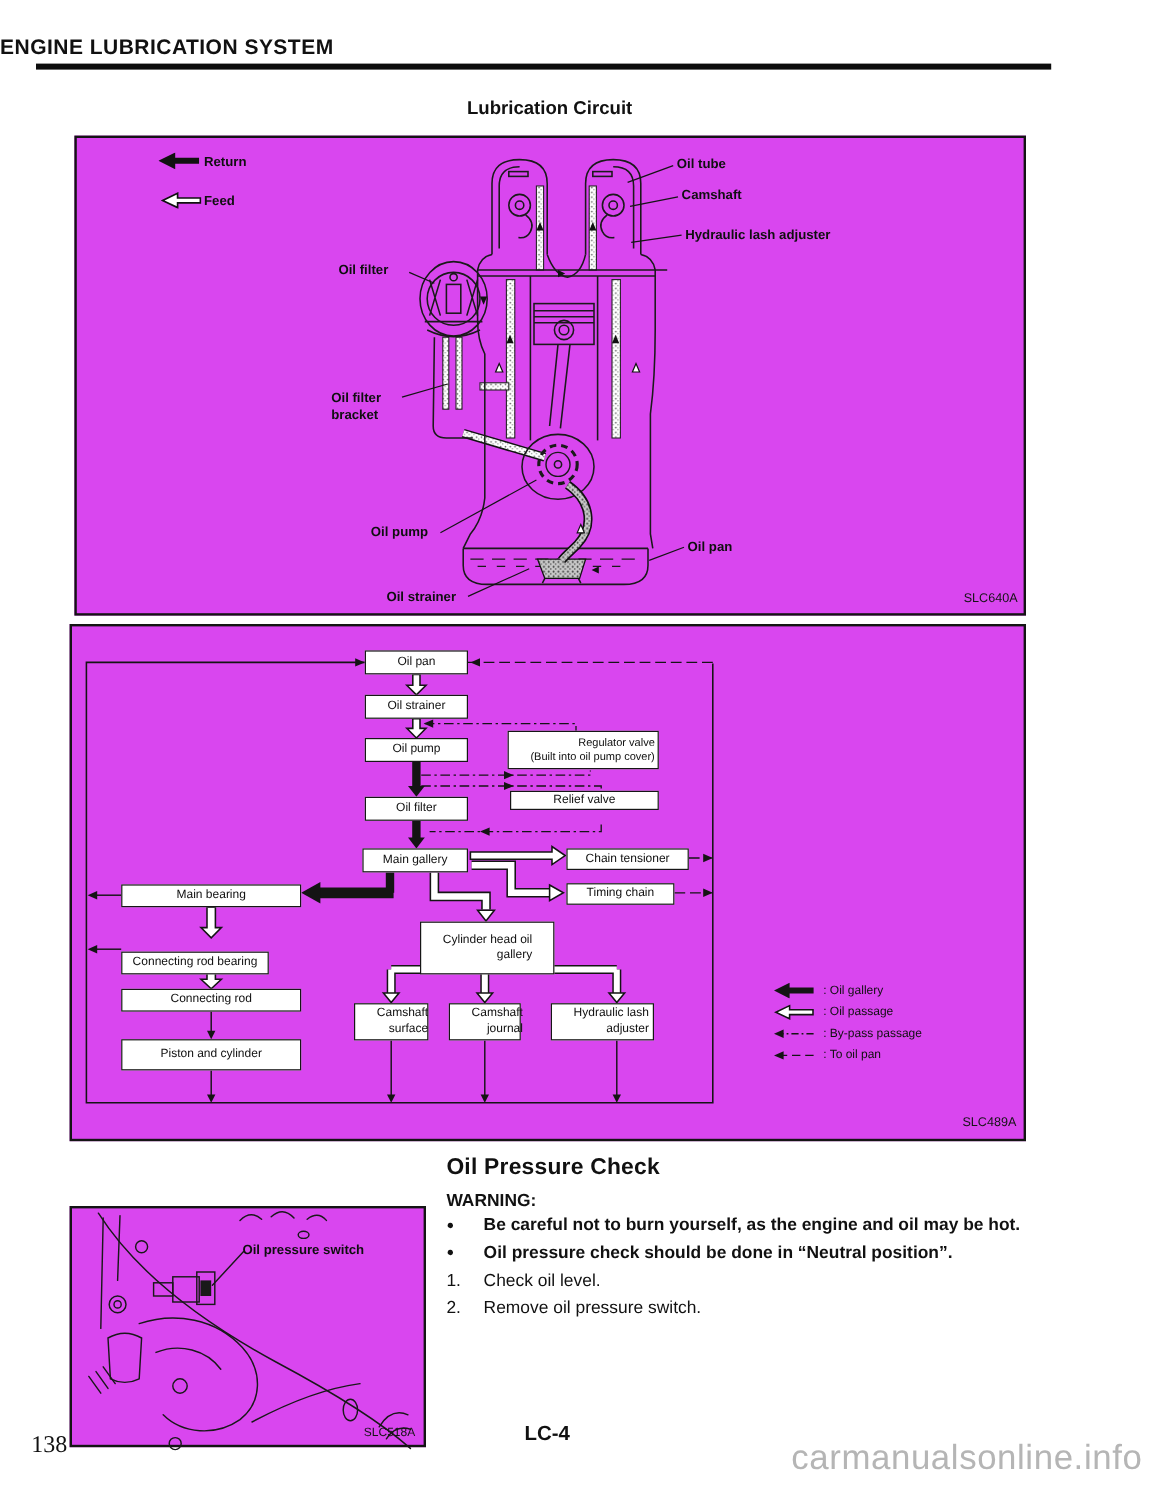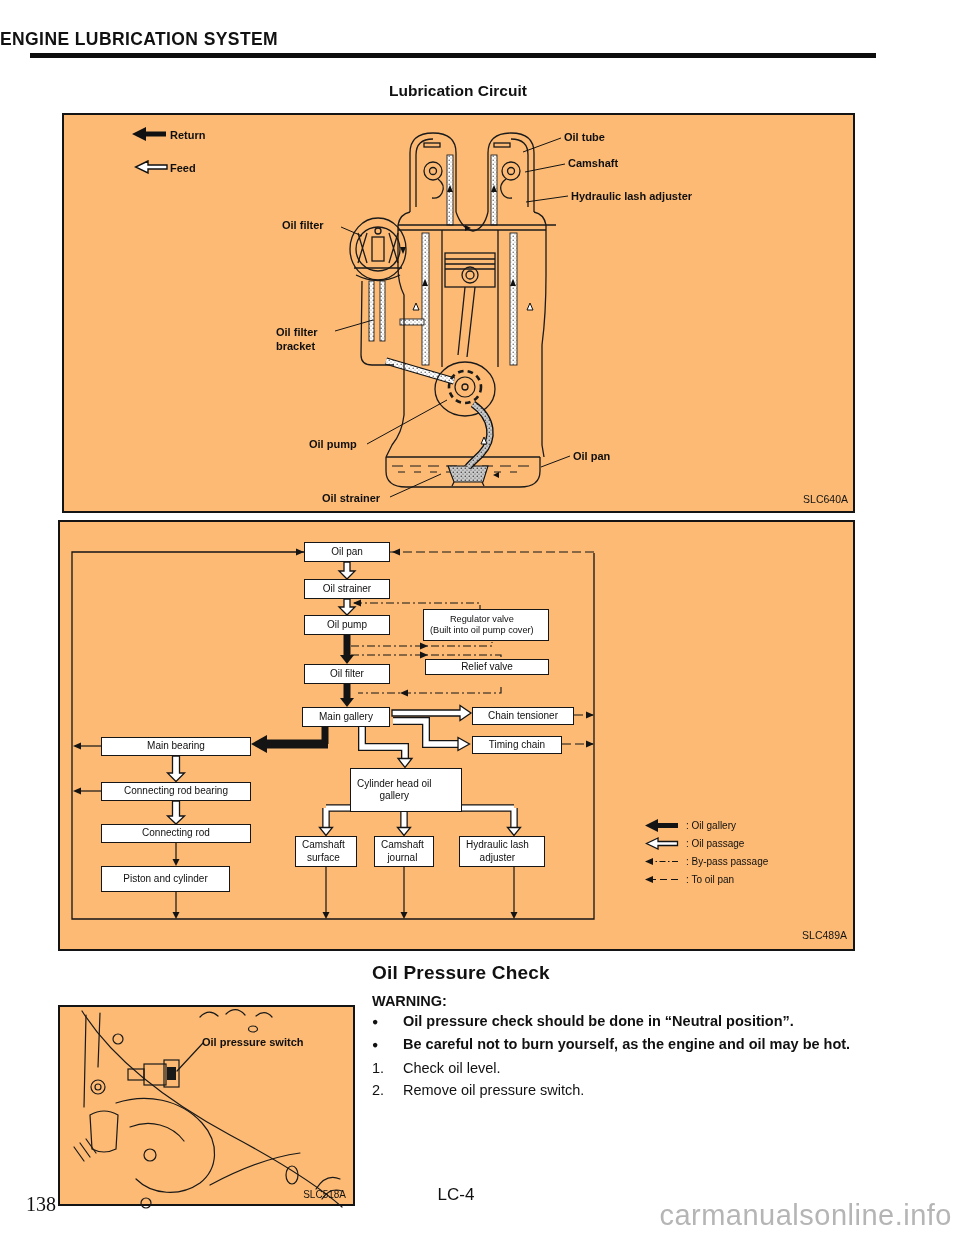--- a/index.html
+++ b/index.html
@@ -1,43 +1,43 @@
 <!DOCTYPE html>
 <html><head>
 <meta charset="utf-8">
 <style>
   html,body{margin:0;padding:0;background:#e8e8e8}
   #page{position:relative;width:960px;height:1242px;background:#ffffff;
         font-family:"Liberation Sans",sans-serif;color:#111;overflow:hidden}
   .abs{position:absolute}
-  .box{position:absolute;border:2px solid #141414;background:#fdba74;box-sizing:border-box}
+  .box{position:absolute;border:2px solid #141414;background:#d946ef;box-sizing:border-box}
   .h-title{position:absolute;top:29px;left:0;width:912px;text-align:left;
            font-size:17.5px;font-weight:700;letter-spacing:.4px}
   .h-rule{position:absolute;left:30px;top:53px;width:846px;height:5px;background:#0d0d0d}
   .s-title{position:absolute;top:82px;left:60px;width:796px;text-align:center;
            font-size:15.5px;font-weight:700}
   .dlabel{position:absolute;font-size:11px;font-weight:700;color:#0f0f0f;
           line-height:1.3;white-space:pre-line}
   .figcode{position:absolute;font-size:10.5px;color:#141414}
   .fnode{position:absolute;border:1.4px solid #161616;background:#fff;box-sizing:border-box;
          display:flex;align-items:center;justify-content:center;text-align:center;
          font-size:10px;line-height:1.25;white-space:pre-line;color:#0f0f0f}
-  .fnode.la{justify-content:flex-start;text-align:center;padding-left:6px}
+  .fnode.la{justify-content:flex-start;text-align:right;padding-left:18px}
   .fnode.sm{font-size:9.2px}
   .legrow{position:absolute;display:flex;align-items:center;gap:7px;font-size:10px;color:#0f0f0f}
   .txtcol{position:absolute;left:372px;top:962px;width:548px}
   .pc-head{font-size:19px;font-weight:700;letter-spacing:.2px}
   .pc-warn{margin-top:9px;font-size:14.5px;font-weight:800}
   .warn-item{display:flex;font-size:14.5px;font-weight:700;line-height:20px;margin-top:2px}
   .warn-bullet{width:31px;flex:none}
   .warn-bullet::before{content:"●";font-size:10.5px;position:relative;top:-1px}
   .step{display:flex;font-size:14.5px;font-weight:400;line-height:21.5px}
   .step-num{width:31px;flex:none}
   .lc{position:absolute;top:1185px;left:0;width:912px;text-align:center;
-      font-size:17px;font-weight:400}
+      font-size:17px;font-weight:700}
   .pnum{position:absolute;left:26px;top:1193px;font-family:"Liberation Serif",serif;font-size:20px}
   .wmark{position:absolute;right:8px;top:1199px;font-size:29px;color:#b5b5b5;letter-spacing:.5px}
   svg{display:block}
 </style>
 </head>
 <body>
 
 <div id="page">
 
   <div class="h-title">ENGINE LUBRICATION SYSTEM</div>
@@ -240,23 +240,23 @@
     <div class="fnode" style="left:244px;top:57px;width:86px;height:20px">Oil strainer</div>
     <div class="fnode" style="left:244px;top:93px;width:86px;height:20px">Oil pump</div>
     <div class="fnode la sm" style="left:363px;top:87px;width:126px;height:32px">Regulator valve
 (Built into oil pump cover)</div>
     <div class="fnode" style="left:244px;top:142px;width:86px;height:20px">Oil filter</div>
     <div class="fnode" style="left:365px;top:137px;width:124px;height:16px">Relief valve</div>
     <div class="fnode" style="left:242px;top:185px;width:88px;height:20px">Main gallery</div>
     <div class="fnode" style="left:412px;top:185px;width:102px;height:18px">Chain tensioner</div>
     <div class="fnode" style="left:412px;top:214px;width:90px;height:18px">Timing chain</div>
     <div class="fnode" style="left:41px;top:215px;width:150px;height:19px">Main bearing</div>
-    <div class="fnode" style="left:41px;top:260px;width:150px;height:19px">Connecting rod bearing</div>
+    <div class="fnode" style="left:41px;top:271px;width:123px;height:19px">Connecting rod bearing</div>
     <div class="fnode" style="left:41px;top:302px;width:150px;height:19px">Connecting rod</div>
-    <div class="fnode" style="left:41px;top:344px;width:129px;height:26px">Piston and cylinder</div>
+    <div class="fnode" style="left:41px;top:344px;width:150px;height:26px">Piston and cylinder</div>
     <div class="fnode la" style="left:290px;top:246px;width:112px;height:44px">Cylinder head oil
 gallery</div>
     <div class="fnode la" style="left:235px;top:314px;width:62px;height:31px">Camshaft
 surface</div>
     <div class="fnode la" style="left:314px;top:314px;width:60px;height:31px">Camshaft
 journal</div>
     <div class="fnode la" style="left:399px;top:314px;width:86px;height:31px">Hydraulic lash
 adjuster</div>
 
     <div class="legrow" style="left:585px;top:297px">
@@ -317,25 +317,25 @@
     </svg>
     <div class="dlabel" style="left:142px;top:28px;width:130px">Oil pressure switch</div>
     <div class="figcode" style="right:7px;bottom:4px;font-size:10px">SLC518A</div>
   </div>
 
   <div class="txtcol">
     <div class="pc-head">Oil Pressure Check</div>
     <div class="pc-warn">WARNING:</div>
     <div class="warn-item">
       <span class="warn-bullet"></span>
-      <span>Oil pressure check should be done in “Neutral position”.</span>
+      <span>Be careful not to burn yourself, as the engine and oil may be hot.</span>
     </div>
     <div class="warn-item">
       <span class="warn-bullet"></span>
-      <span>Be careful not to burn yourself, as the engine and oil may be hot.</span>
+      <span>Oil pressure check should be done in “Neutral position”.</span>
     </div>
     <div class="step" style="margin-top:3px">
       <span class="step-num">1.</span>
       <span>Check oil level.</span>
     </div>
     <div class="step">
       <span class="step-num">2.</span>
       <span>Remove oil pressure switch.</span>
     </div>
   </div>

